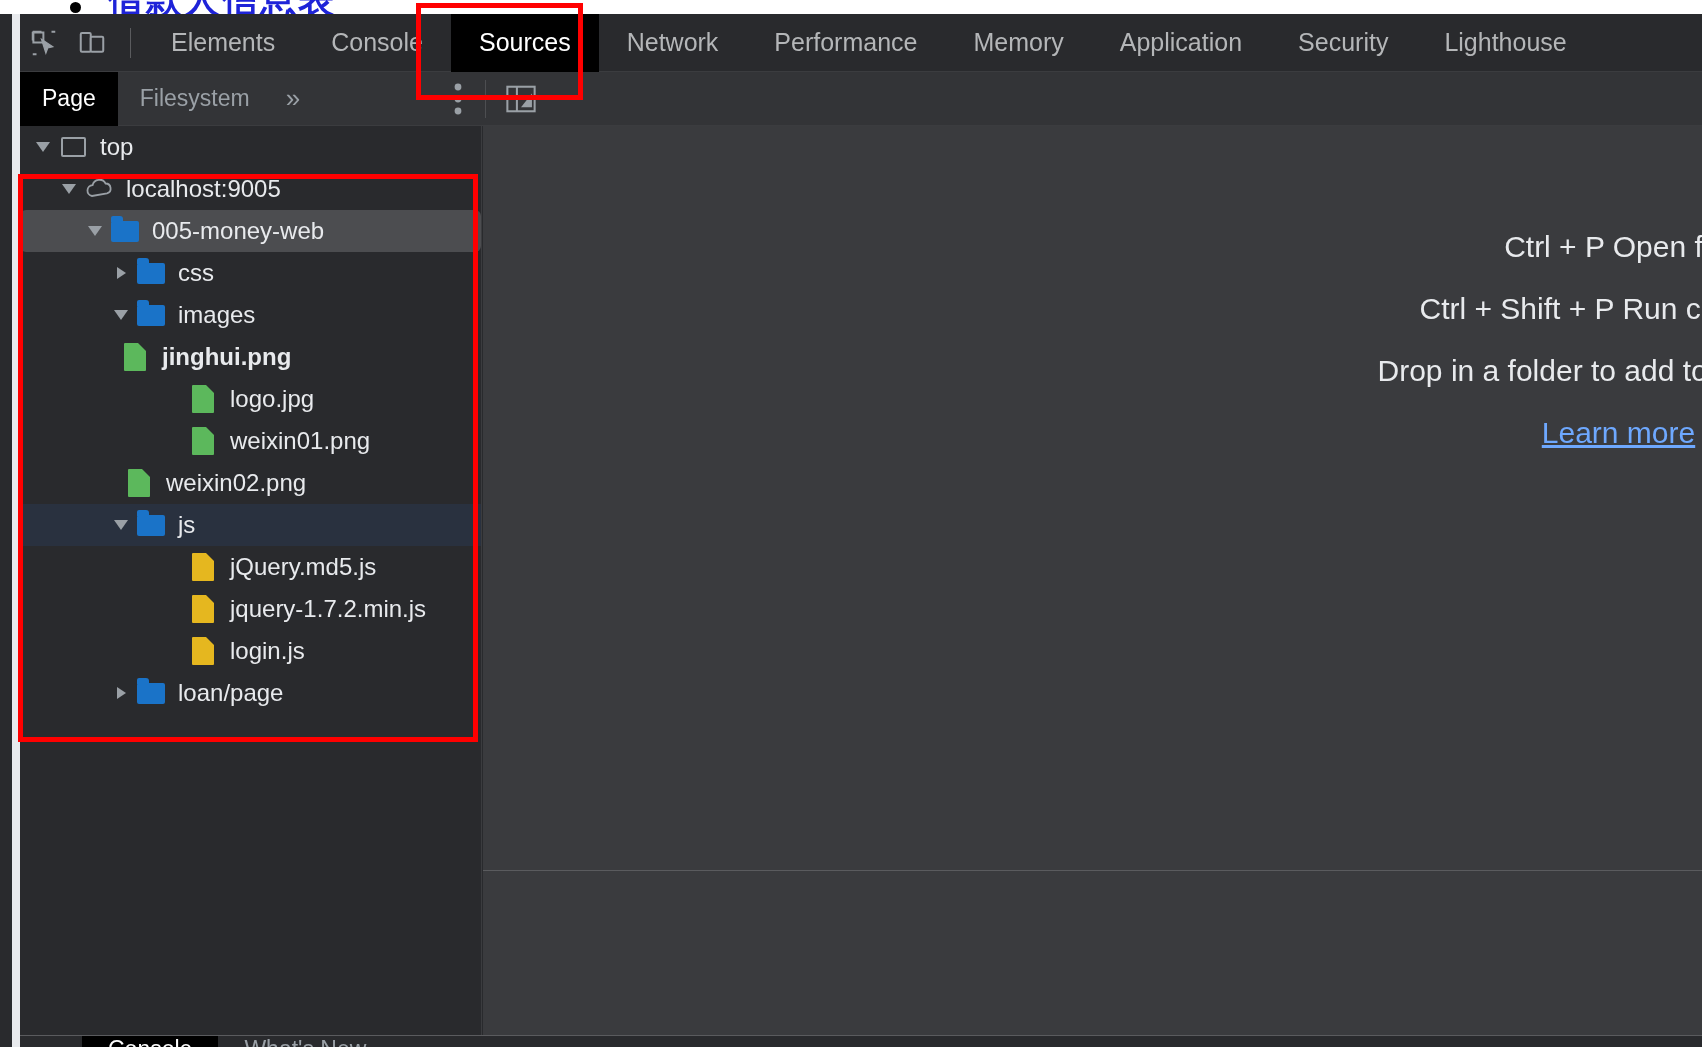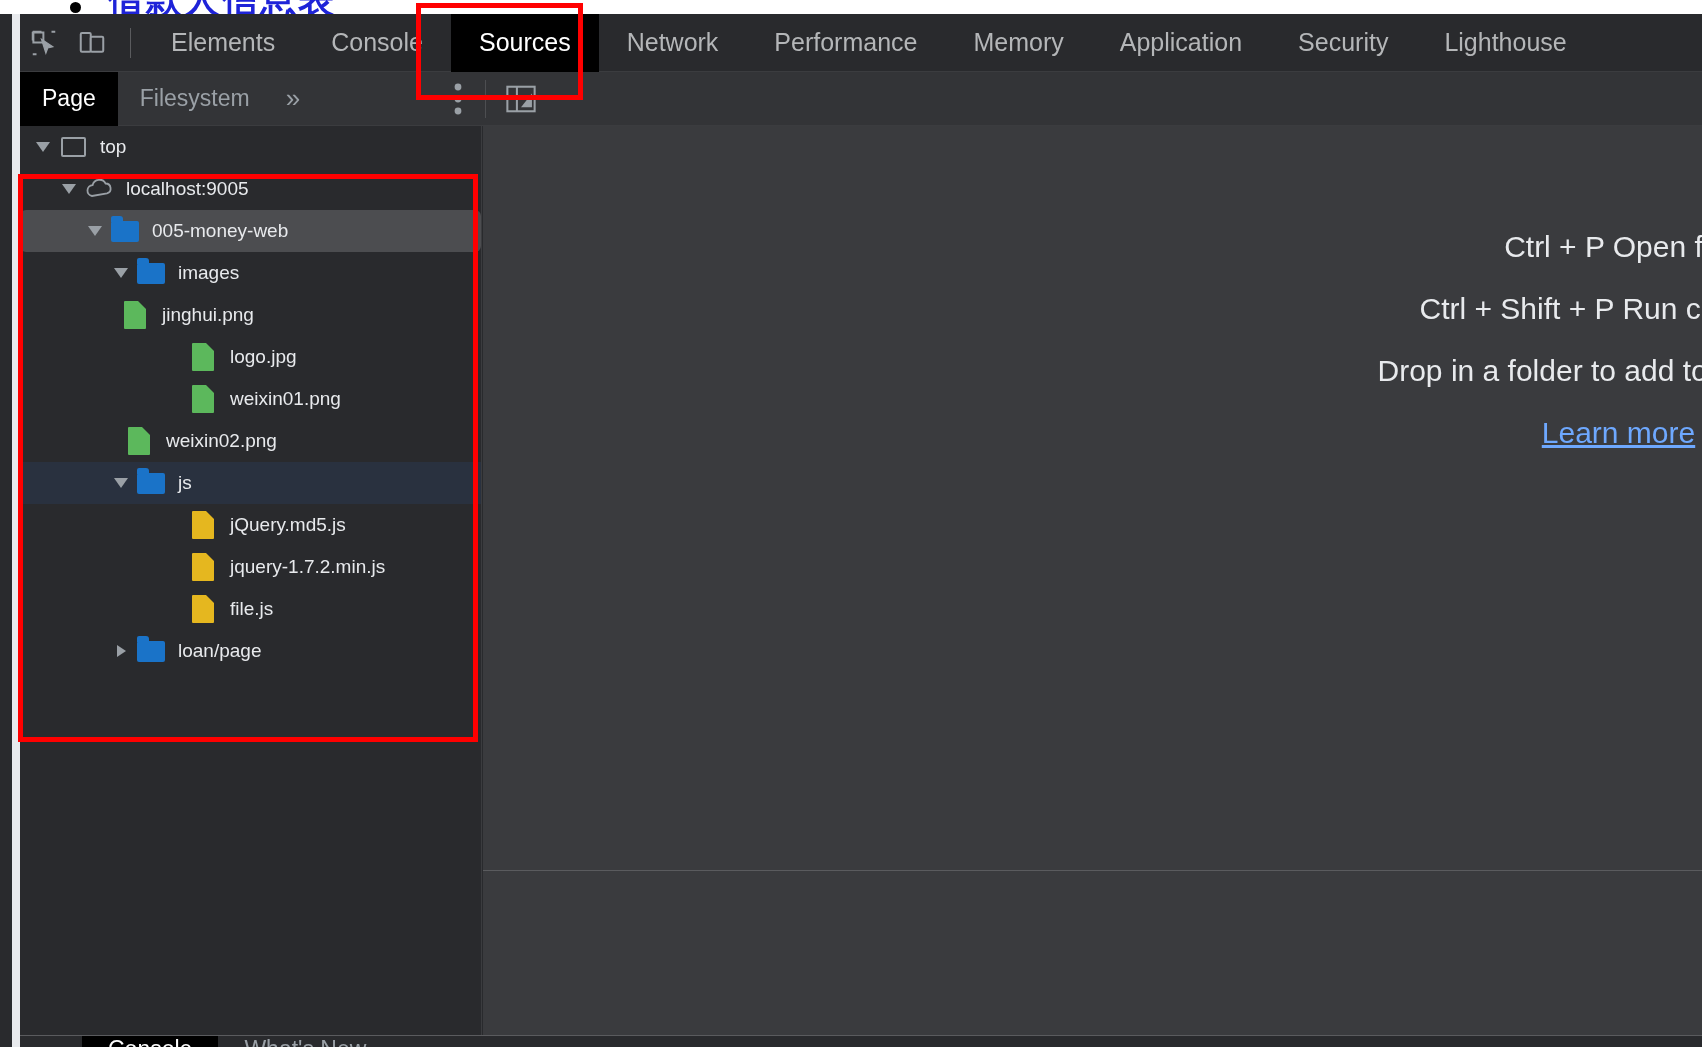--- a/index.html
+++ b/index.html
@@ -175,21 +175,21 @@
     overflow: hidden;
     border-right: 1px solid #3b3c3f;
   }
   .tree-row {
     position: relative;
     height: 42px;
     display: flex;
     align-items: center;
     white-space: nowrap;
     color: #e8eaed;
-    font-size: 19px;
+    font-size: 24px;
   }
   .tree-row.sel-gray { background: #4c4d50; border-radius: 6px; }
   .tree-row.sel-blue { background: #29313f; }
 
   .twisty {
     width: 26px;
     height: 42px;
     display: flex;
     align-items: center;
     justify-content: center;
@@ -433,32 +433,41 @@
       <div class="tree-row sel-gray" style="padding-left:62px;">
         <div class="twisty open">
             <i></i>
           </div>
         <div class="node-icon">
             <div class="ic-folder"></div>
           </div>
         <div class="node-label">005-money-web</div>
       </div>
 
+      <div class="tree-row" style="padding-left:88px;">
+        <div class="twisty">
+            <i></i>
+          </div>
+        <div class="node-icon">
+            <div class="ic-folder"></div>
+          </div>
+        <div class="node-label">css</div>
+      </div>
 
       <div class="tree-row" style="padding-left:88px;">
         <div class="twisty open">
             <i></i>
           </div>
         <div class="node-icon">
             <div class="ic-folder"></div>
           </div>
         <div class="node-label">images</div>
       </div>
 
-      <div class="tree-row" style="padding-left:72px;">
+      <div class="tree-row" style="padding-left:72px;font-weight:bold;">
         <div class="twisty empty">
             <i></i>
           </div>
         <div class="node-icon">
             <div class="ic-file green"></div>
           </div>
         <div class="node-label">jinghui.png</div>
       </div>
 
       <div class="tree-row" style="padding-left:140px;">
@@ -521,21 +530,21 @@
         <div class="node-label">jquery-1.7.2.min.js</div>
       </div>
 
       <div class="tree-row" style="padding-left:140px;">
         <div class="twisty empty">
             <i></i>
           </div>
         <div class="node-icon">
             <div class="ic-file yellow"></div>
           </div>
-        <div class="node-label">file.js</div>
+        <div class="node-label">login.js</div>
       </div>
 
       <div class="tree-row" style="padding-left:88px;">
         <div class="twisty">
             <i></i>
           </div>
         <div class="node-icon">
             <div class="ic-folder"></div>
           </div>
         <div class="node-label">loan/page</div>

